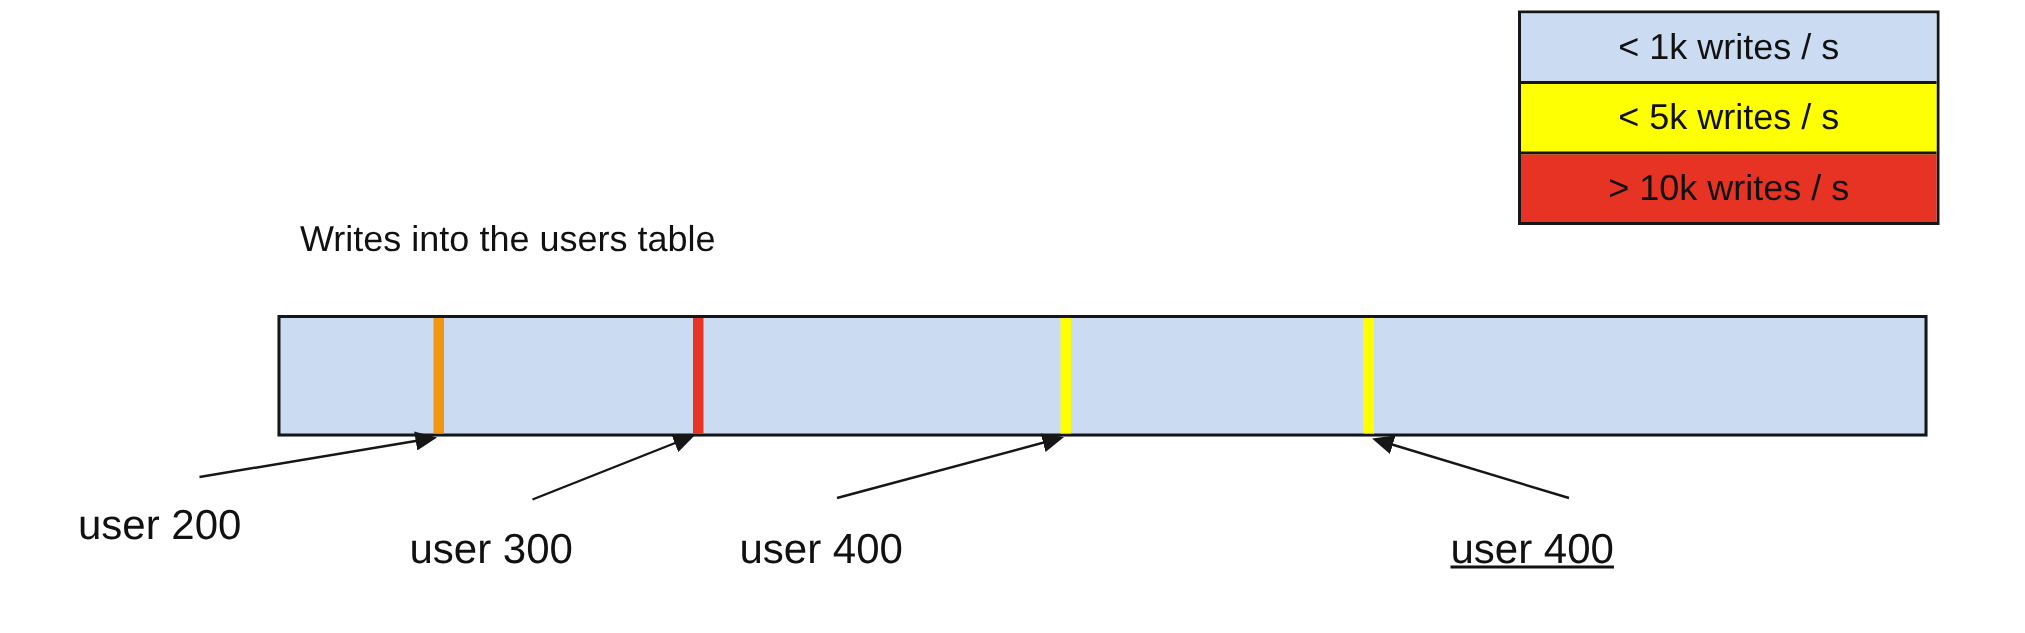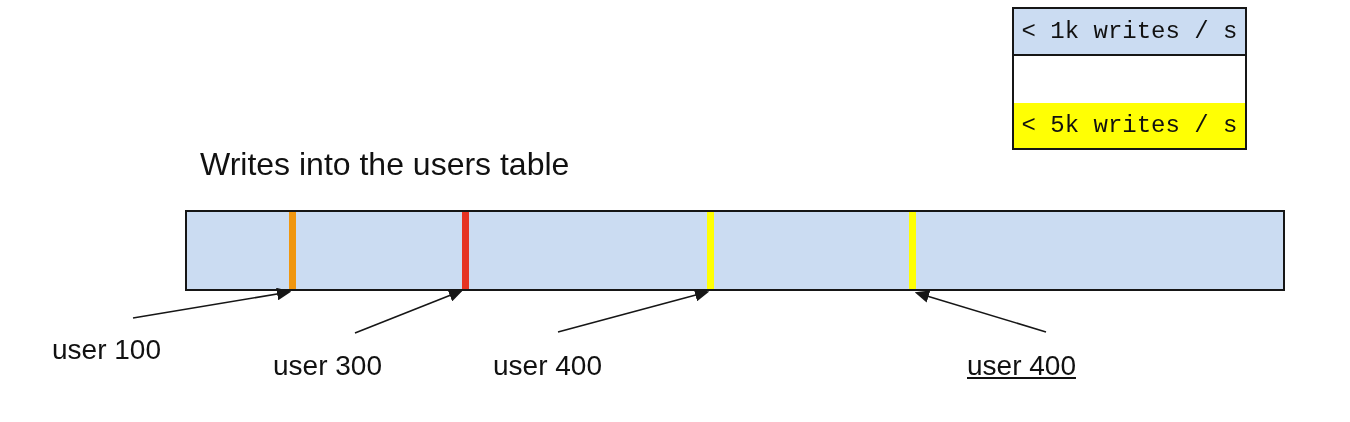--- a/index.html
+++ b/index.html
@@ -13,21 +13,21 @@
     position: relative;
     width: 1350px;
     height: 422px;
     background: #ffffff;
     overflow: hidden;
   }
   .title {
     position: absolute;
     left: 200px;
     top: 146px;
-    font-size: 32px;
+    font-size: 24px;
     white-space: nowrap;
     color: #111111;
   }
   
   .users-bar {
     position: absolute;
     left: 185px;
     top: 210px;
     width: 1100px;
     height: 81px;
@@ -42,38 +42,37 @@
     width: 7px;
   }
   .marker.orange { background: var(--color-orange); }
   .marker.red    { background: var(--color-red); }
   .marker.yellow { background: var(--color-yellow); }
   
   .legend {
     position: absolute;
     left: 1012px;
     top: 7px;
-    width: 235px;
+    width: 281px;
     border: 2px solid var(--color-line);
     box-sizing: border-box;
     background: #ffffff;
-    font-family: Liberation Mono, monospace;
   }
   .legend-row {
     height: 45px;
     line-height: 45px;
     text-align: center;
     font-size: 24px;
     white-space: nowrap;
     border-bottom: 2px solid var(--color-line);
     color: #111111;
   }
   .legend-row:last-child { border-bottom: none; }
   .legend-row.blue   { background: var(--color-blue); }
-  .legend-row.yellow { background: var(--color-yellow); margin-top: 47px; }
+  .legend-row.yellow { background: var(--color-yellow); }
   .legend-row.orange { background: var(--color-orange); }
   .legend-row.red    { background: var(--color-red); }
   
   .arrows {
     position: absolute;
     left: 0;
     top: 0;
     pointer-events: none;
   }
   .arrows line {
@@ -95,20 +94,21 @@
 </head>
 <body>
 
 <div class="canvas">
 
   <div class="title">Writes into the users table</div>
 
   <div class="legend">
     <div class="legend-row blue">&lt; 1k writes / s</div>
     <div class="legend-row yellow">&lt; 5k writes / s</div>
+    <div class="legend-row red">&gt; 10k writes / s</div>
   </div>
 
   <div class="users-bar">
     <div class="marker orange" style="left:102px"></div>
     <div class="marker red" style="left:275px"></div>
     <div class="marker yellow" style="left:520px"></div>
     <div class="marker yellow" style="left:722px"></div>
   </div>
 
   <svg class="arrows" width="1350" height="422">
@@ -116,18 +116,18 @@
       <marker id="ah" markerWidth="9" markerHeight="8" refX="7.5" refY="4" orient="auto">
         <path d="M0,0 L9,4 L0,8 z" fill="#161616"></path>
       </marker>
     </defs>
     <line x1="133" y1="318" x2="289" y2="292" marker-end="url(#ah)"></line>
     <line x1="355" y1="333" x2="461" y2="291" marker-end="url(#ah)"></line>
     <line x1="558" y1="332" x2="707" y2="292" marker-end="url(#ah)"></line>
     <line x1="1046" y1="332" x2="917" y2="293" marker-end="url(#ah)"></line>
   </svg>
 
-  <div class="user-label u100">user 100</div>
+  <div class="user-label u100">user 200</div>
   <div class="user-label u200">user 300</div>
   <div class="user-label u300">user 400</div>
   <div class="user-label u400">user 400</div>
 
 </div>
 
 </body></html>

